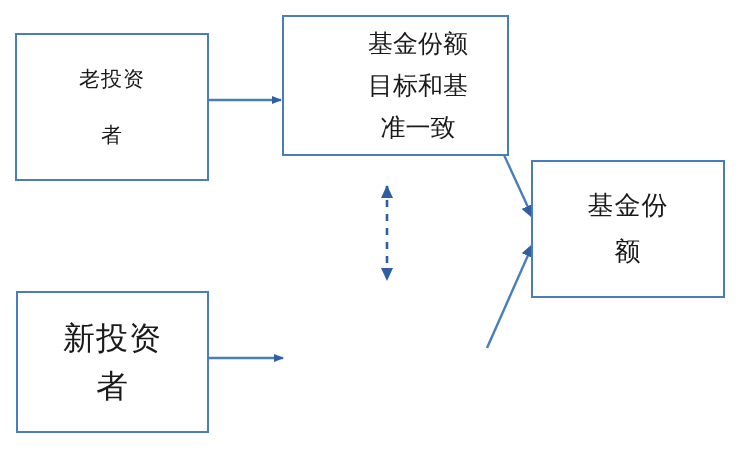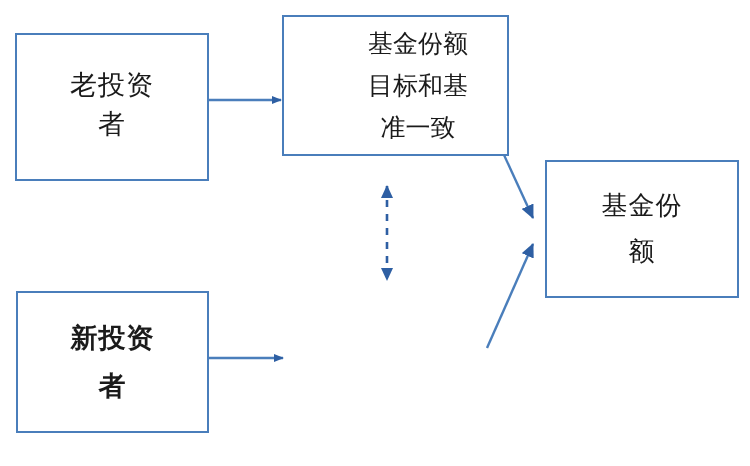--- a/index.html
+++ b/index.html
@@ -38,39 +38,39 @@
     width: 100%;
     padding: 0 6px;
     box-sizing: border-box;
     white-space: pre-line;
   }
   
   #node-old-investor {
     left: 15px; top: 33px; width: 194px; height: 148px;
   }
   #node-old-investor .node-label {
-    font-size: 27px; line-height: 39px; letter-spacing: 1px; font-family: Liberation Mono, monospace;
+    font-size: 21px; line-height: 56px; letter-spacing: 1px;
   }
   #node-target-match {
     left: 282px; top: 15px; width: 227px; height: 141px; padding-left: 45px;
   }
   #node-target-match .node-label {
     font-size: 25px; line-height: 42px; letter-spacing: 0px;
   }
   #node-fund-share {
-    left: 545px; top: 160px; width: 194px; height: 138px;
+    left: 531px; top: 160px; width: 194px; height: 138px;
   }
   #node-fund-share .node-label {
     font-size: 26px; line-height: 46px; letter-spacing: 1px;
   }
   #node-new-investor {
     left: 16px; top: 291px; width: 193px; height: 142px;
   }
   #node-new-investor .node-label {
-    font-size: 27px; line-height: 48px; letter-spacing: 1px; font-weight: bold;
+    font-size: 32px; line-height: 48px; letter-spacing: 1px;
   }
   #node-pcf-securities {
     left: 285px; top: 293px; width: 208px; height: 135px;
   }
   #node-pcf-securities .node-label {
     font-size: 25px; line-height: 50px; letter-spacing: 0px;
   }
   #edges {
     position: absolute;
     left: 0; top: 0;

